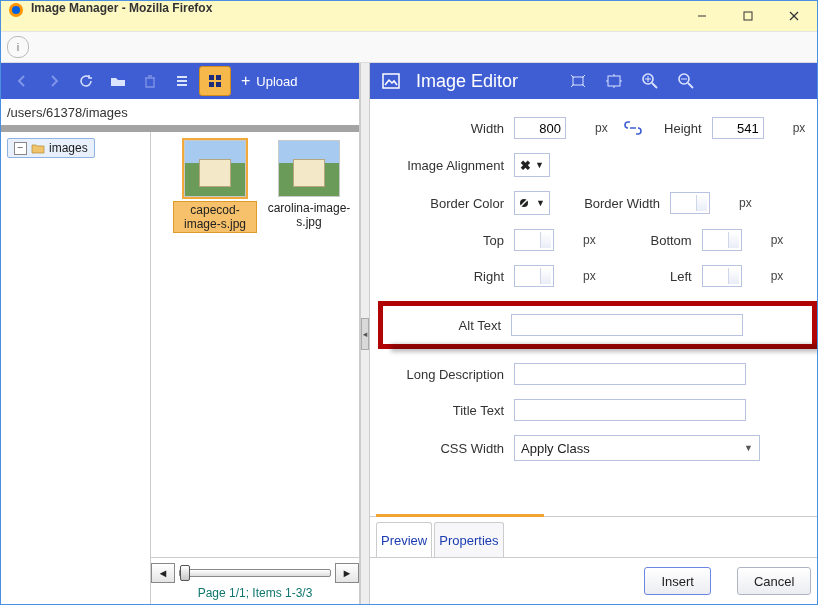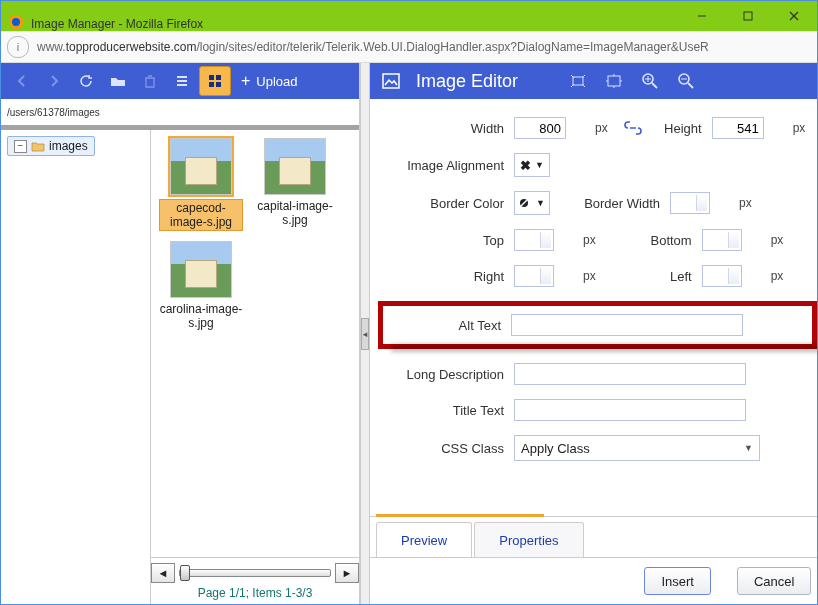--- a/index.html
+++ b/index.html
@@ -1,34 +1,34 @@
 <!DOCTYPE html>
 <html><head>
 <meta charset="utf-8">
 <style>
   html,body{margin:0;padding:0;font-family:"Segoe UI",Arial,sans-serif;font-size:13px;color:#222;background:#fff;}
   .window{width:818px;height:605px;border:1px solid #4a90e2;box-sizing:border-box;display:flex;flex-direction:column;position:relative;}
-  .titlebar{height:30px;display:flex;align-items:flex-end;background:#84cc16;border-bottom:1px solid #e5e5e5;}
+  .titlebar{height:30px;display:flex;align-items:flex-start;background:#fef9c3;border-bottom:1px solid #e5e5e5;font-weight:bold;}
   .titlebar .ff{width:18px;height:18px;margin:0 6px;display:flex;align-items:center;justify-content:center;}
   .titlebar .title{flex:0 0 auto;font-size:12px;color:#333;}
   .titlebar .spacer{flex:1;}
   .winbtn{width:46px;height:30px;display:flex;align-items:center;justify-content:center;color:#333;}
   .addrbar{height:30px;display:flex;align-items:center;border-bottom:1px solid #dcdcdc;background:#f9f9fa;padding:0 6px;font-size:12px;color:#666;}
   .addrbar .info{width:20px;height:20px;border:1px solid #bbb;border-radius:10px;display:flex;align-items:center;justify-content:center;margin-right:8px;color:#777;font-size:11px;}
   .addrbar .url{flex:1;white-space:nowrap;overflow:hidden;text-overflow:ellipsis;}
   .url .d1{color:#333;}
   .workspace{flex:1;display:flex;overflow:hidden;}
   
   .leftcol{width:405px;display:flex;flex-direction:column;border-right:1px solid #ccc;}
   .toolbar{height:36px;background:#3f5ed4;display:flex;align-items:center;gap:2px;padding:0 6px;}
   .tbtn{width:30px;height:28px;display:flex;align-items:center;justify-content:center;color:#cfd8ff;border-radius:3px;}
   .tbtn.disabled{opacity:.45;}
   .tbtn.active{background:#f7b84b;border:1px solid #d08b18;color:#1b2c7a;}
   .uploadbtn{color:#fff;display:flex;align-items:center;gap:6px;padding:0 8px;height:28px;}
-  .pathbar{height:26px;border-bottom:5px solid #a3a3a3;display:flex;align-items:center;padding:0 6px;font-size:10px;color:#333;background:#fff;}
+  .pathbar{height:26px;border-bottom:7px solid #a3a3a3;display:flex;align-items:center;padding:0 6px;font-size:13px;color:#333;background:#fff;}
   .filerow{flex:1;display:flex;overflow:hidden;}
   .treepane{width:150px;border-right:1px solid #ccc;padding:6px;box-sizing:border-box;background:#fff;}
   .treenode{display:inline-flex;align-items:center;gap:4px;padding:2px 6px;border:1px solid #8fb4e3;background:#e8f0fb;font-size:12px;color:#1a1a1a;border-radius:2px;}
   .treenode .exp{width:11px;height:11px;border:1px solid #888;display:inline-flex;align-items:center;justify-content:center;font-size:10px;line-height:1;color:#444;background:#fff;}
   .thumbspane{flex:1;display:flex;flex-direction:column;align-items:flex-end;}
   .thumbs{flex:1;padding:8px;display:flex;flex-wrap:wrap;gap:10px;align-content:flex-start;}
   .thumb{width:84px;display:flex;flex-direction:column;align-items:center;}
   .thumb .img{width:60px;height:55px;border:1px solid #c9c9c9;background:linear-gradient(180deg,#a7caf0 0%,#a7caf0 40%,#6a9b58 40%,#6a9b58 100%);position:relative;}
   .thumb .img::after{content:"";position:absolute;left:14px;top:18px;width:30px;height:26px;background:#f3e9c9;border:1px solid #b6a67d;}
   .thumb.selected .img{outline:2px solid #f2a93b;}
@@ -56,21 +56,21 @@
   .px{font-size:12px;color:#444;margin:0 6px;padding-left:13px;}
   .spin{width:40px;height:22px;border:1px solid #b7c3e0;display:inline-flex;align-items:center;justify-content:flex-end;padding-right:4px;font-size:13px;box-sizing:border-box;position:relative;}
   .spin::after{content:"";position:absolute;right:2px;top:2px;width:10px;height:16px;border-left:1px solid #cfd6e8;background:linear-gradient(#fff,#e9edf7);}
   .combo{width:34px;height:22px;border:1px solid #b7c3e0;display:inline-flex;align-items:center;justify-content:center;background:#fff;}
   .link{color:#3f5ed4;}
   .select{width:232px;height:24px;border:1px solid #b7c3e0;display:flex;align-items:center;justify-content:space-between;padding:0 6px;font-size:13px;background:#fff;}
   .highlight{position:relative;border:5px solid #b10404;padding:8px 10px;margin-left:-6px;margin-right:-6px;}
   .highlight::after{content:"";position:absolute;right:-8px;bottom:-8px;left:8px;height:8px;background:rgba(0,0,0,.25);filter:blur(2px);}
   .tabsrow{border-top:1px solid #ccc;display:flex;align-items:flex-end;height:40px;padding-left:6px;position:relative;}
   .tabsrow::before{content:"";position:absolute;left:6px;top:-3px;width:168px;height:3px;background:#f2a433;}
-  .tab{height:34px;padding:0 24px;border:1px solid #ccc;border-bottom:none;display:flex;align-items:center;font-size:13px;background:#f7f7f9;color:#1b3cb0;border-radius:3px 3px 0 0;margin-right:2px;}
+  .tab{height:34px;padding:0 4px;border:1px solid #ccc;border-bottom:none;display:flex;align-items:center;font-size:13px;background:#f7f7f9;color:#1b3cb0;border-radius:3px 3px 0 0;margin-right:2px;}
   .tab.inactive{background:#fff;}
   .footer{height:46px;border-top:1px solid #ccc;display:flex;align-items:center;justify-content:flex-end;gap:26px;padding:0 14px;}
   .btn{height:26px;padding:0 16px;border:1px solid #aeb4c4;background:linear-gradient(#fff,#ecedf2);border-radius:3px;font-size:13px;display:flex;align-items:center;}
   .btn.primary{border:1px solid #6b87e3;}
   svg{display:block;}
 </style>
 </head>
 <body>
 
 <div class="window">
@@ -97,23 +97,20 @@
     <div class="winbtn">
         <svg width="10" height="10">
           <line x1="1" y1="1" x2="9" y2="9" stroke="#333" stroke-width="1.2"></line>
           <line x1="9" y1="1" x2="1" y2="9" stroke="#333" stroke-width="1.2"></line>
         </svg>
       </div>
   </div>
 
   <div class="addrbar">
     <span class="info">i</span>
-    <span class="url">
-      <span>www.</span><span class="d1">topproducerwebsite.com</span><span>/login/sites/editor/telerik/Telerik.Web.UI.DialogHandler.aspx?DialogName=ImageManager&amp;UseR</span>
-    </span>
   </div>
 
   <div class="workspace">
 
     <div class="leftcol">
       <div class="toolbar">
         <div class="tbtn disabled">
             <svg width="14" height="14">
               <path d="M9 2 L4 7 L9 12" fill="none" stroke="currentColor" stroke-width="2"></path>
             </svg>
@@ -174,24 +171,20 @@
             </span>
             <span>images</span>
           </div>
         </div>
 
         <div class="thumbspane">
           <div class="thumbs">
             <div class="thumb selected">
               <div class="img"></div>
               <div class="caption">capecod-image-s.jpg</div>
-            </div>
-            <div class="thumb">
-              <div class="img"></div>
-              <div class="caption">capital-image-s.jpg</div>
             </div>
             <div class="thumb">
               <div class="img"></div>
               <div class="caption">carolina-image-s.jpg</div>
             </div>
           </div>
 
           <div class="pager">
             <div class="pagerctrl">
               <div class="pbtn">◄</div>
@@ -317,21 +310,21 @@
           <span class="lab">Long Description</span>
           <input class="wide" style="">
         </div>
 
         <div class="row">
           <span class="lab">Title Text</span>
           <input class="wide" style="">
         </div>
 
         <div class="row">
-          <span class="lab">CSS Class</span>
+          <span class="lab">CSS Width</span>
           <div class="select">
             <span>Apply Class</span>
             <span style="font-size:9px;color:#555;">▼</span>
           </div>
         </div>
 
         <div style="flex:1"></div>
       </div>
 
       <div class="tabsrow">

